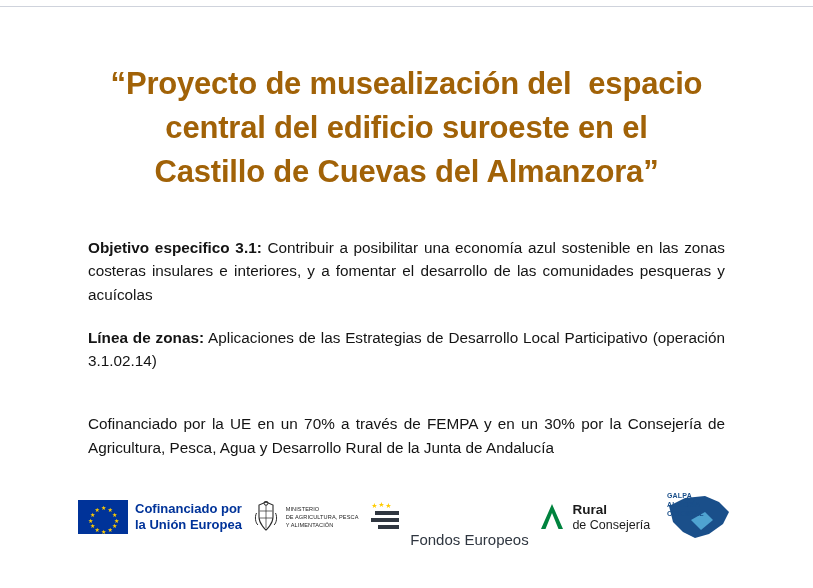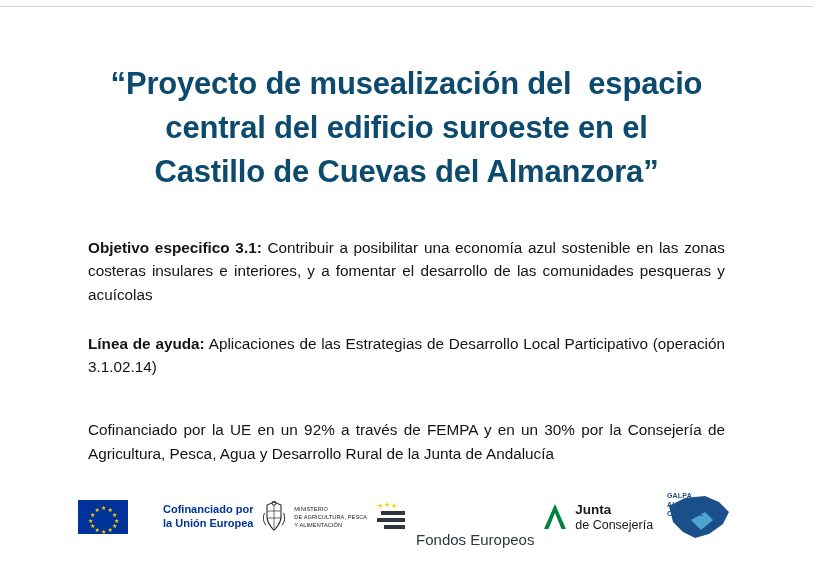--- a/index.html
+++ b/index.html
@@ -32,36 +32,36 @@
     box-sizing: border-box;
     padding: 0 52px;
   }
   .title {
     margin-top: 62px;
     text-align: center;
     font-size: 31px;
     font-weight: bold;
     line-height: 1.42;
     letter-spacing: -0.2px;
-    color: #0c4a6e;
+    color: #a16207;
   }
   .title .line {
     display: block;
     white-space: pre;
   }
   .body-block {
     margin-top: 42px;
     padding: 0 36px 0 36px;
   }
   .para {
     font-size: 15.3px;
     line-height: 1.52;
     text-align: justify;
     color: #141414;
-    margin-bottom: 26px;
+    margin-bottom: 20px;
   }
   .para b {
     font-weight: bold;
   }
   .para.last {
     margin-bottom: 0;
   }
   .funding {
     margin-top: 40px;
     padding: 0 36px 0 36px;
@@ -95,26 +95,25 @@
     position: relative;
     flex: 0 0 auto;
   }
   .eu-flag .star {
     position: absolute;
     color: #FFCC00;
     font-size: 6px;
     line-height: 6px;
   }
   .eu-text {
-    font-size: 11px;
+    font-size: 13px;
     line-height: 1.25;
     color: #003399;
     font-weight: bold;
     white-space: pre-line;
-    margin-left: 28px;
   }
 
   
   .min-shield {
     width: 26px;
     height: 32px;
     flex: 0 0 auto;
     position: relative;
   }
   .min-text {
@@ -196,25 +195,25 @@
 <div class="page">
 
   <div class="title">
     <span class="line">“Proyecto de musealización del  espacio</span>
     <span class="line">central del edificio suroeste en el</span>
     <span class="line">Castillo de Cuevas del Almanzora”</span>
   </div>
 
   <div class="body-block">
     <p class="para"><b>Objetivo especifico 3.1:</b><span> Contribuir a posibilitar una economía azul sostenible en las zonas costeras insulares e interiores, y a fomentar el desarrollo de las comunidades pesqueras y acuícolas</span></p>
-    <p class="para last"><b>Línea de ayuda:</b><span> Aplicaciones de las Estrategias de Desarrollo Local Participativo (operación 3.1.02.14)</span></p>
+    <p class="para last"><b>Línea de zonas:</b><span> Aplicaciones de las Estrategias de Desarrollo Local Participativo (operación 3.1.02.14)</span></p>
   </div>
 
   <div class="funding">
-    <p class="para last">Cofinanciado por la UE en un 92% a través de FEMPA y en un 30% por la Consejería de Agricultura, Pesca, Agua y Desarrollo Rural de la Junta de Andalucía</p>
+    <p class="para last">Cofinanciado por la UE en un 70% a través de FEMPA y en un 30% por la Consejería de Agricultura, Pesca, Agua y Desarrollo Rural de la Junta de Andalucía</p>
   </div>
 
 </div>
 
 <div class="logos">
 
   <div class="logo">
     <div class="eu-flag">
       <span class="star" style="left:23px;  top:5px;">★</span>
       <span class="star" style="left:16.5px;top:6.8px;">★</span>
@@ -261,21 +260,21 @@
     </div>
     <div class="fe-text">Fondos Europeos</div>
   </div>
 
   <div class="logo">
     <div class="ja-mark">
       <svg width="26" height="30" viewBox="0 0 26 30" aria-hidden="true">
         <path d="M13 2 L24 27 L19.5 27 L13 11 L6.5 27 L2 27 Z" fill="#00833e"></path>
       </svg>
     </div>
-    <div class="ja-text"><span class="ja-strong">Junta</span><br><span>de Consejería</span></div>
+    <div class="ja-text"><span class="ja-strong">Rural</span><br><span>de Consejería</span></div>
   </div>
 
   <div class="galpa">
     <svg width="74" height="54" viewBox="0 0 74 54" aria-hidden="true">
       <path d="M8 16 L24 8 L44 6 L58 12 L68 22 L62 34 L48 44 L34 48 L22 42 L12 32 Z" fill="#1a4f8a"></path>
       <path d="M30 30 L44 22 L52 30 L40 40 Z" fill="#4fa3d1"></path>
     </svg>
     <div class="galpa-text">GALPA
 ALMERÍA
 ORIENTAL</div>

